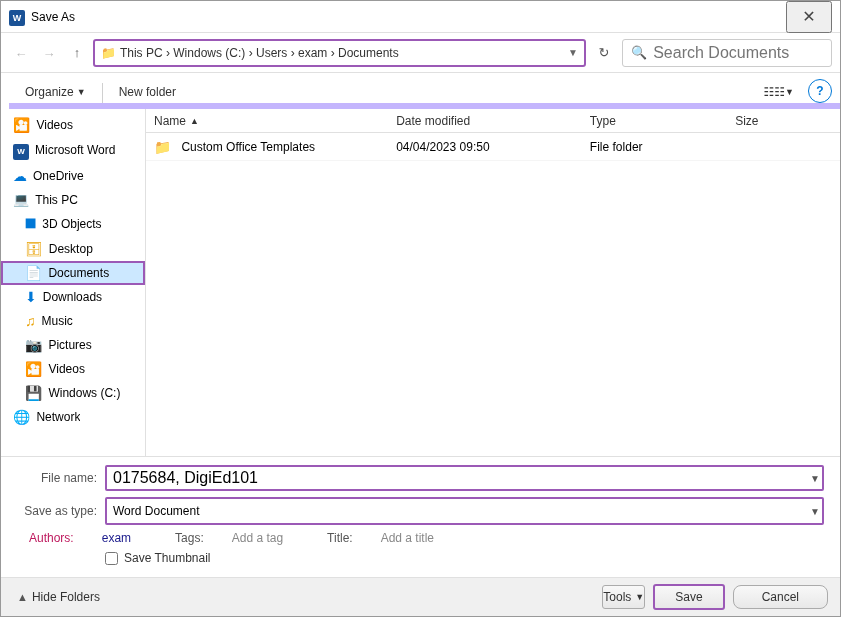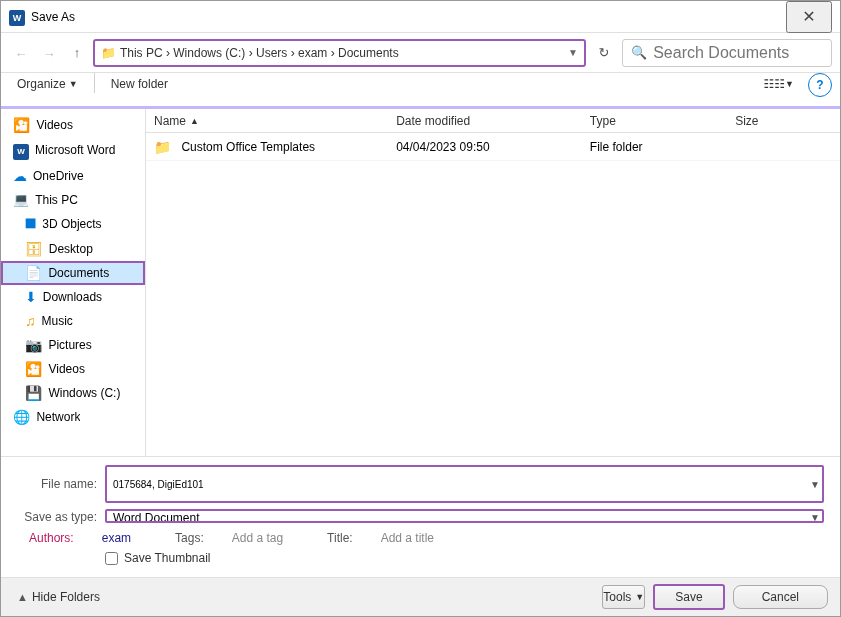--- a/index.html
+++ b/index.html
@@ -80,25 +80,26 @@
     .search-box input {
       border: none; outline: none; font-size: 16px;
       color: #888; flex: 1; background: transparent;
     }
     .search-icon { color: #888; font-size: 13px; }
 
     
     .toolbar-row {
       height: 36px;
       display: flex;
-      align-items: flex-start;
+      align-items: flex-end;
       padding: 0 8px;
-      border-bottom: 3px solid #c4b5fd;
+      border-bottom: 6px solid #c4b5fd;
       gap: 8px;
       flex-shrink: 0;
+      margin-left: 8px;
     }
     .toolbar-btn {
       display: flex; align-items: center; gap: 3px;
       padding: 4px 8px; border: none; background: transparent;
       cursor: pointer; font-size: 12px; color: #333; border-radius: 3px;
     }
     .toolbar-btn .chevron { font-size: 9px; }
     .toolbar-separator { width: 1px; height: 20px; background: #d0d0d0; }
     .toolbar-spacer { flex: 1; }
     .view-btn {
@@ -189,32 +190,32 @@
       padding: 8px 16px;
       flex-shrink: 0;
       background: #fff;
     }
     .form-row {
       display: flex; align-items: center; margin-bottom: 6px; gap: 8px;
     }
     .form-label { width: 80px; text-align: right; font-size: 12px; color: #555; flex-shrink: 0; }
     .form-input-wrap { flex: 1; position: relative; }
     .form-input {
-      width: 100%; height: 38px;
+      width: 100%; height: 26px;
       border: 2px solid #9b59b6;
       border-radius: 2px; padding: 0 24px 0 6px;
-      font-size: 10px; outline: none;
+      font-size: 16px; outline: none;
     }
     .form-dropdown-arrow {
       position: absolute; right: 4px; top: 50%;
       transform: translateY(-50%);
       pointer-events: none; font-size: 10px; color: #555;
     }
     .form-select {
-      width: 100%; height: 14px;
+      width: 100%; height: 28px;
       border: 2px solid #9b59b6;
       border-radius: 2px; padding: 0 24px 0 6px;
       font-size: 12px; outline: none; background: #fff;
       appearance: none; cursor: pointer;
     }
 
     .meta-row {
       display: flex; align-items: center; gap: 24px;
       margin-bottom: 6px; font-size: 12px;
     }

